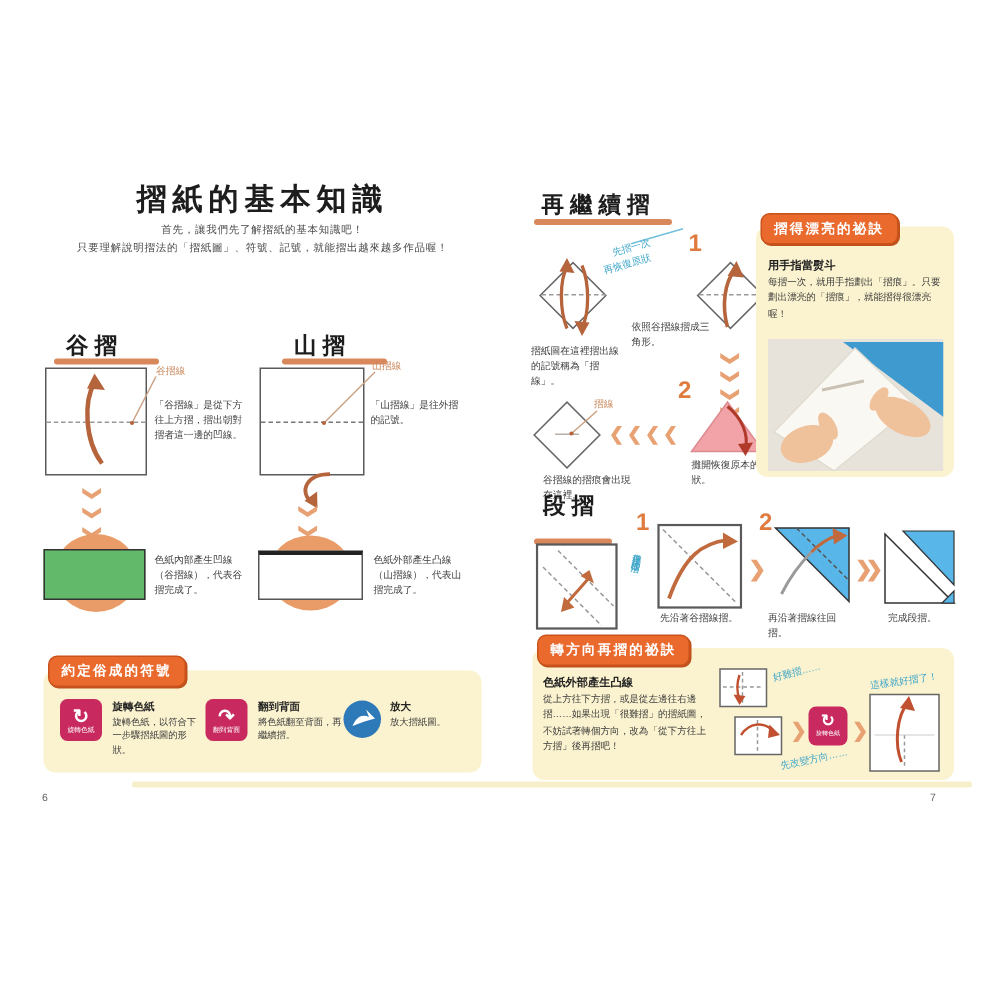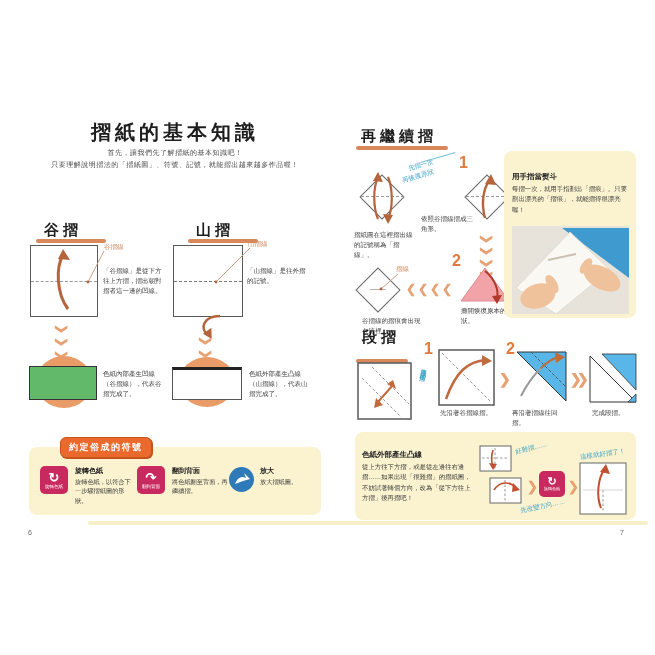--- a/index.html
+++ b/index.html
@@ -87,21 +87,21 @@
     <polygon points="7,23 17,24 12,14" fill="#B5643C" transform="rotate(25 12 22)"></polygon>
   </svg>
   <span class="chev down" style="left:201px;top:335px;">❯</span>
   <span class="chev down" style="left:201px;top:348px;">❯</span>
 
   <div class="blob" style="left:179px;top:357px;width:56px;height:50px;"></div>
   <div class="abs" style="left:172px;top:367px;width:70px;height:33px;background:#fff;border:1.5px solid #555;border-top:3px solid #222;box-sizing:border-box;"></div>
   <div class="cap" style="left:249px;top:369px;width:60px;">色紙外部產生凸線（山摺線），代表山摺完成了。</div>
 
   <div class="ybox" style="left:29px;top:447px;width:292px;height:68px;"></div>
-  <div class="tab" style="left:32px;top:437px;margin-left:28px;">約定俗成的符號</div>
+  <div class="tab" style="left:32px;top:437px;">約定俗成的符號</div>
 
   <div class="symicon" style="left:40px;top:466px;width:28px;height:28px;">
     <span class="g">↻</span>
     <span class="t">旋轉色紙</span>
   </div>
   <div class="symname" style="left:75px;top:466px;">旋轉色紙</div>
   <div class="symdesc" style="left:75px;top:477px;width:58px;">旋轉色紙，以符合下一步驟摺紙圖的形狀。</div>
 
   <div class="symicon" style="left:137px;top:466px;width:28px;height:28px;">
     <span class="g">↷</span>
@@ -165,20 +165,21 @@
     <polygon points="34,30 44,29 39,38" fill="#B03A2A"></polygon>
   </svg>
   <div class="cap" style="left:461px;top:306px;width:58px;">攤開恢復原本的形狀。</div>
 
   <span class="chev" style="left:406px;top:283px;">❮</span>
   <span class="chev" style="left:418px;top:283px;">❮</span>
   <span class="chev" style="left:430px;top:283px;">❮</span>
   <span class="chev" style="left:442px;top:283px;">❮</span>
 
   <div class="ybox" style="left:504px;top:151px;width:132px;height:167px;"></div>
+  <div class="tab" style="left:507px;top:142px;">摺得漂亮的祕訣</div>
   <div class="subhead" style="left:512px;top:172px;">用手指當熨斗</div>
   <div class="body-sm" style="left:512px;top:184px;width:117px;">每摺一次，就用手指劃出「摺痕」。只要劃出漂亮的「摺痕」，就能摺得很漂亮喔！</div>
   <svg class="abs" style="left:512px;top:226px;" width="117" height="88">
     <rect x="0" y="0" width="117" height="88" fill="#E7E3DA"></rect>
     <polygon points="50,2 117,2 117,52" fill="#3F9AD0"></polygon>
     <polygon points="4,62 58,6 98,44 44,88" fill="#FAF8F2" stroke="#E0DCD2" stroke-width="1"></polygon>
     <ellipse cx="26" cy="70" rx="18" ry="12" fill="#EFC29C" transform="rotate(-18 26 70)"></ellipse>
     <ellipse cx="40" cy="58" rx="5" ry="10" fill="#EFC29C" transform="rotate(-30 40 58)"></ellipse>
     <ellipse cx="90" cy="52" rx="20" ry="11" fill="#EFC29C" transform="rotate(28 90 52)"></ellipse>
     <ellipse cx="74" cy="40" rx="4.5" ry="9" fill="#EFC29C" transform="rotate(35 74 40)"></ellipse>
@@ -223,20 +224,21 @@
   <span class="chev" style="left:577px;top:372px;font-size:14px;">❯</span>
 
   <svg class="abs" style="left:588px;top:352px;" width="50" height="52">
     <polygon points="14,2 48,2 48,38" fill="#58B7E8" stroke="#333" stroke-width="0.8"></polygon>
     <polygon points="2,4 2,50 48,50" fill="#fff" stroke="#333" stroke-width="1"></polygon>
     <polygon points="40,50 48,42 48,50" fill="#58B7E8" stroke="#333" stroke-width="0.8"></polygon>
   </svg>
   <div class="cap" style="left:592px;top:408px;width:50px;">完成段摺。</div>
 
   <div class="ybox" style="left:355px;top:432px;width:281px;height:88px;"></div>
+  <div class="tab" style="left:358px;top:423px;">轉方向再摺的祕訣</div>
   <div class="subhead" style="left:362px;top:450px;">色紙外部產生凸線</div>
   <div class="body-sm" style="left:362px;top:462px;width:112px;">從上方往下方摺，或是從左邊往右邊摺……如果出現「很難摺」的摺紙圖，不妨試著轉個方向，改為「從下方往上方摺」後再摺吧！</div>
 
   <svg class="abs" style="left:479px;top:445px;" width="33" height="27">
     <rect x="1" y="1" width="31" height="25" fill="#fff" stroke="#666" stroke-width="1"></rect>
     <line x1="3" y1="13" x2="30" y2="13" stroke="#999" stroke-width="1" stroke-dasharray="2.5,2"></line>
     <line x1="16" y1="3" x2="16" y2="24" stroke="#999" stroke-width="1" stroke-dasharray="2.5,2"></line>
     <path d="M14,5 C12,11 12,16 14,21" fill="none" stroke="#C0502F" stroke-width="1.6"></path>
     <polygon points="10,18 18,19 14,25" fill="#C0502F"></polygon>
   </svg>

